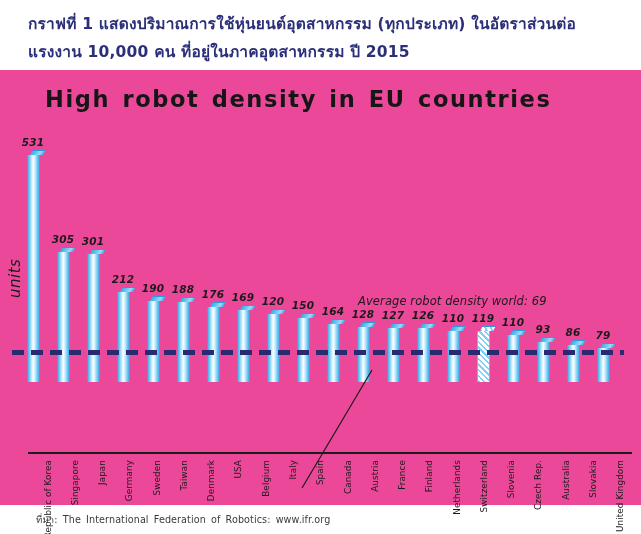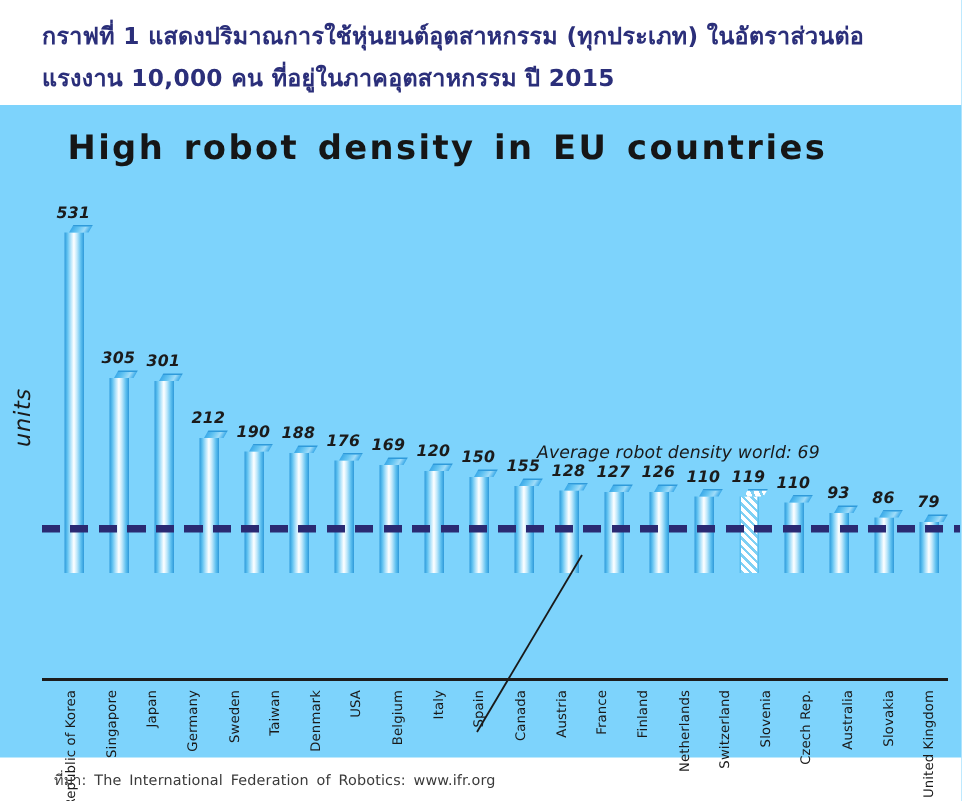--- a/index.html
+++ b/index.html
@@ -21,21 +21,21 @@
     font-weight: 700;
     line-height: 28px;
     letter-spacing: 0.2px;
   }
 
   
   #chart-card {
     position: absolute;
     left: 0; top: 70px;
     width: 641px; height: 435px;
-    background: #7dd3fc;
+    background: #ec4899;
   }
 
   #chart-title {
     position: absolute;
     left: 45px; top: 16px;
     font-size: 22.5px;
     font-weight: 700;
     color: #161616;
     letter-spacing: 1.6px;
     word-spacing: 3px;
@@ -50,21 +50,21 @@
     color: #1a1a1a;
     transform: rotate(-90deg);
     transform-origin: left top;
     white-space: nowrap;
     letter-spacing: 0.5px;
   }
 
   
   #plot {
     position: absolute;
-    left: 34px; top: 58px;
+    left: 18px; top: 58px;
     width: 600px; height: 254px;
   }
   #bars {
     position: absolute;
     left: 0; bottom: 0;
     width: 100%; height: 100%;
     display: flex;
     align-items: flex-end;
     justify-content: space-between;
   }
@@ -270,21 +270,21 @@
           </div>
         </div>
         <div class="bar-slot">
           <div class="bar-value">150</div>
           <div class="bar-col">
             <div class="bar-cap"></div>
             <div class="bar-body" style="height: 64.0179px;"></div>
           </div>
         </div>
         <div class="bar-slot">
-          <div class="bar-value">155</div>
+          <div class="bar-value">164</div>
           <div class="bar-col">
             <div class="bar-cap"></div>
             <div class="bar-body" style="height: 58.0429px;"></div>
           </div>
         </div>
         <div class="bar-slot">
           <div class="bar-value">128</div>
           <div class="bar-col">
             <div class="bar-cap"></div>
             <div class="bar-body" style="height: 54.6286px;"></div>

